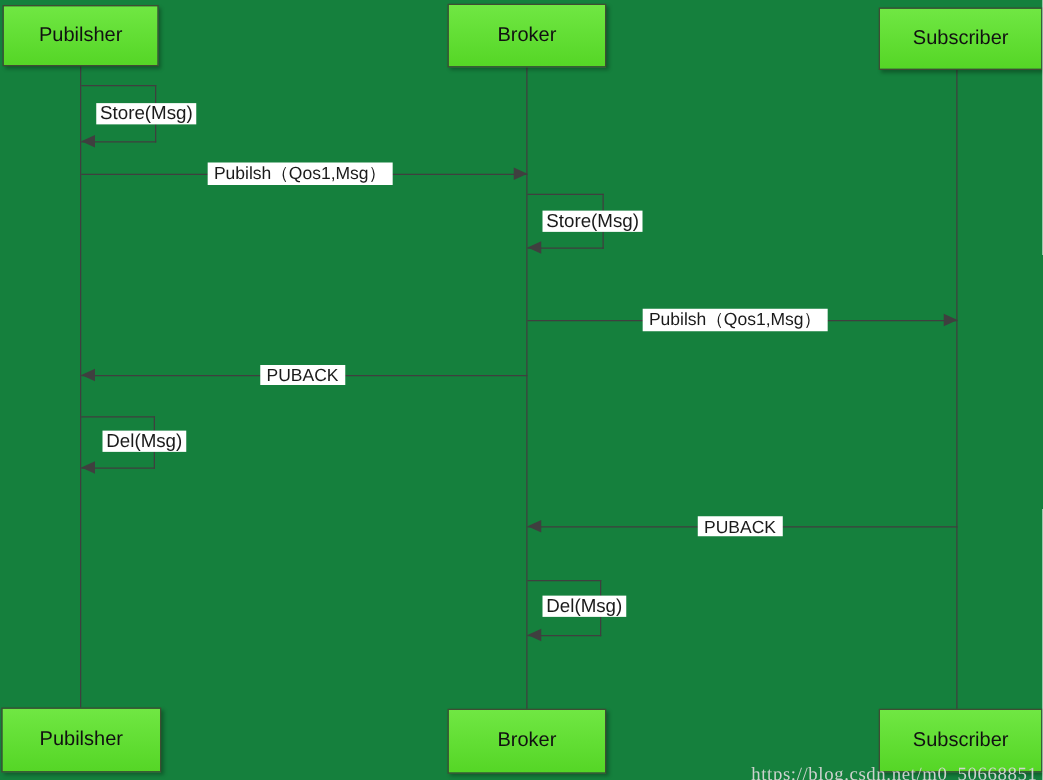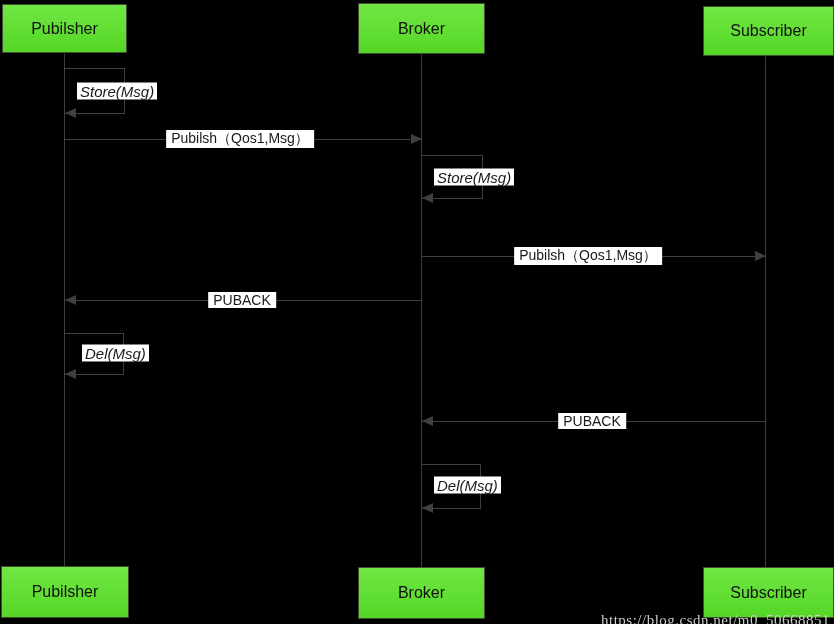--- a/index.html
+++ b/index.html
@@ -1,17 +1,17 @@
 <!DOCTYPE html>
 <html><head>
 <meta charset="utf-8">
 <style>
   html, body { margin: 0; padding: 0; background: #ffffff; }
   .canvas {
-    position: relative; width: 834px; height: 624px; background: #000000;
+    position: relative; width: 834px; height: 624px; background: #15803d;
     font-family: "Liberation Sans", sans-serif; overflow: hidden;
   }
   .actor {
     position: absolute; box-sizing: border-box;
     display: flex; align-items: center; justify-content: center;
     background: linear-gradient(180deg, #70e743 0%, #55d626 100%);
     border: 1px solid #3f4d33;
     box-shadow: 2px 2px 3px rgba(0,0,0,0.28);
     font-size: 16px; color: #111111;
   }
@@ -32,21 +32,21 @@
     border-right: 11px solid #3f3f3f;
   }
   .mlabel {
     position: absolute; transform: translate(-50%, -50%);
     background: #ffffff; padding: 0 5px;
     font-size: 14px; color: #1a1a1a; white-space: nowrap; z-index: 5;
   }
   .slabel {
     position: absolute; transform: translateY(-50%);
     background: #ffffff; padding: 0 3px;
-    font-size: 15px; color: #1a1a1a; white-space: nowrap; z-index: 5; font-style: italic;
+    font-size: 15px; color: #1a1a1a; white-space: nowrap; z-index: 5;
   }
   .watermark {
     position: absolute; right: 4px; top: 612px;
     font-size: 15px; color: rgba(214,214,214,0.95);
     white-space: nowrap; z-index: 20; letter-spacing: 0.5px; font-family: Liberation Serif, serif;
   }
 </style>
 </head>
 <body>
 

